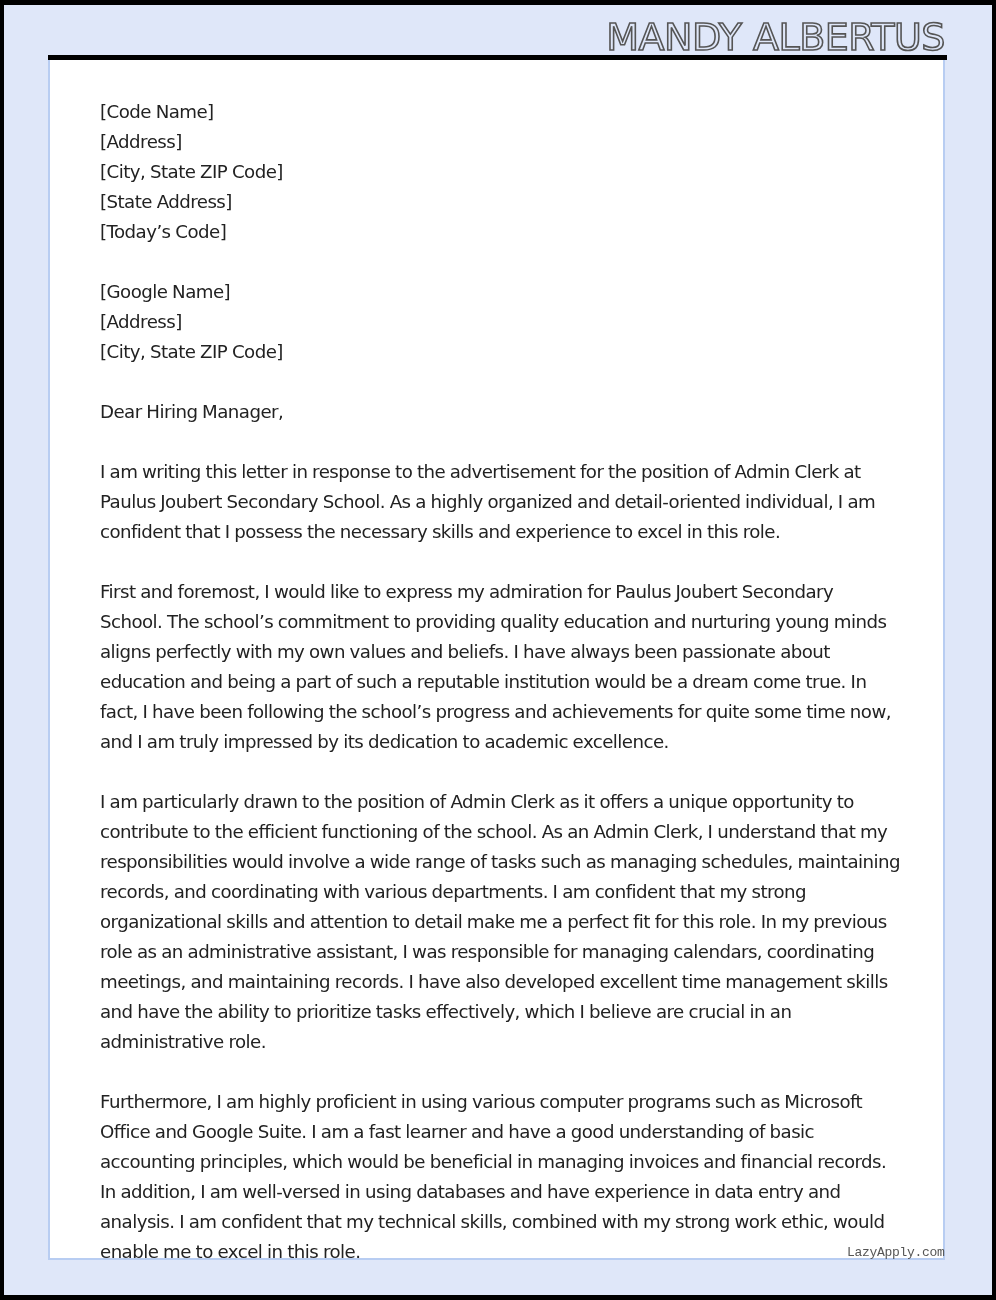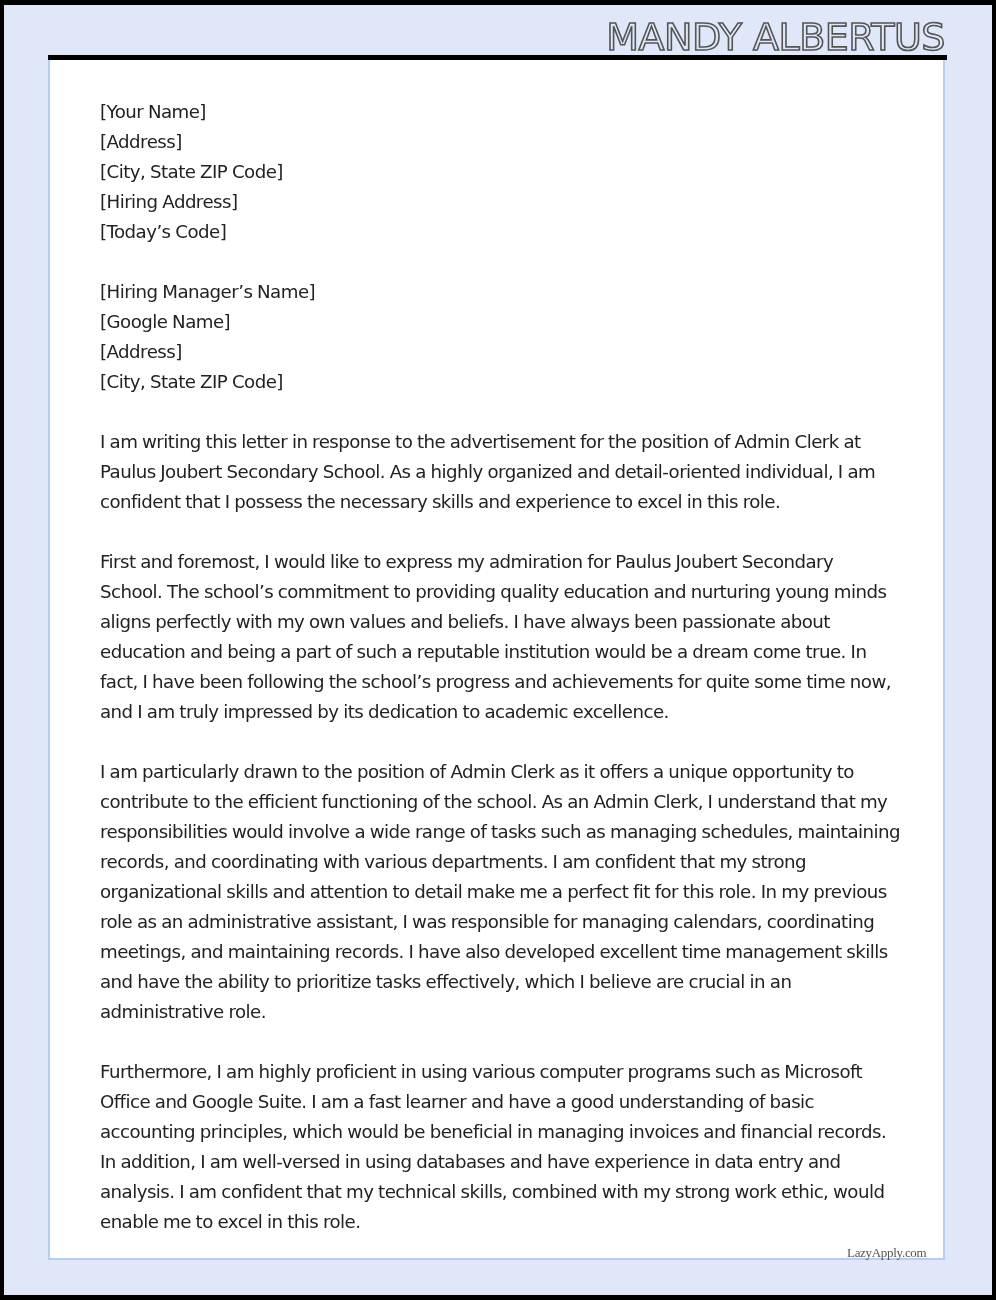--- a/index.html
+++ b/index.html
@@ -71,50 +71,50 @@
     .letter p {
       margin: 0 0 30px 0;
     }
     .letter .line {
       display: block;
     }
     .watermark {
       position: absolute;
       left: 843px;
       top: 1240px;
-      font-family: Liberation Serif, serif;
+      font-family: Liberation Mono, monospace;
       font-size: 13px;
       color: #555;
       letter-spacing: -0.3px;
       white-space: nowrap;
     }
   </style>
 </head>
 <body>
 
 <div class="frame">
   <div class="name-header">MANDY ALBERTUS</div>
 
   <div class="card"></div>
   <div class="card-topbar"></div>
 
   <div class="letter">
     <p>
-      <span class="line">[Your Name]</span>
+      <span class="line">[Code Name]</span>
       <span class="line">[Address]</span>
       <span class="line">[City, State ZIP Code]</span>
-      <span class="line">[Hiring Address]</span>
+      <span class="line">[State Address]</span>
       <span class="line">[Today’s Code]</span>
     </p>
     <p>
-      <span class="line">[Hiring Manager’s Name]</span>
       <span class="line">[Google Name]</span>
       <span class="line">[Address]</span>
       <span class="line">[City, State ZIP Code]</span>
     </p>
+    <p>Dear Hiring Manager,</p>
     <p>I am writing this letter in response to the advertisement for the position of Admin Clerk at Paulus Joubert Secondary School. As a highly organized and detail-oriented individual, I am confident that I possess the necessary skills and experience to excel in this role.</p>
     <p>First and foremost, I would like to express my admiration for Paulus Joubert Secondary School. The school’s commitment to providing quality education and nurturing young minds aligns perfectly with my own values and beliefs. I have always been passionate about education and being a part of such a reputable institution would be a dream come true. In fact, I have been following the school’s progress and achievements for quite some time now, and I am truly impressed by its dedication to academic excellence.</p>
     <p>I am particularly drawn to the position of Admin Clerk as it offers a unique opportunity to contribute to the efficient functioning of the school. As an Admin Clerk, I understand that my responsibilities would involve a wide range of tasks such as managing schedules, maintaining records, and coordinating with various departments. I am confident that my strong organizational skills and attention to detail make me a perfect fit for this role. In my previous role as an administrative assistant, I was responsible for managing calendars, coordinating meetings, and maintaining records. I have also developed excellent time management skills and have the ability to prioritize tasks effectively, which I believe are crucial in an administrative role.</p>
     <p>Furthermore, I am highly proficient in using various computer programs such as Microsoft Office and Google Suite. I am a fast learner and have a good understanding of basic accounting principles, which would be beneficial in managing invoices and financial records. In addition, I am well-versed in using databases and have experience in data entry and analysis. I am confident that my technical skills, combined with my strong work ethic, would enable me to excel in this role.</p>
   </div>
 
   <div class="watermark">LazyApply.com</div>
 </div>
 
 </body></html>

